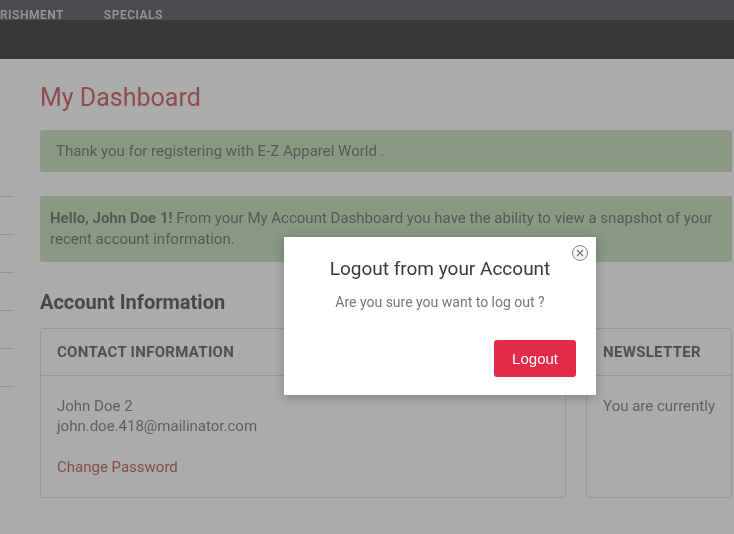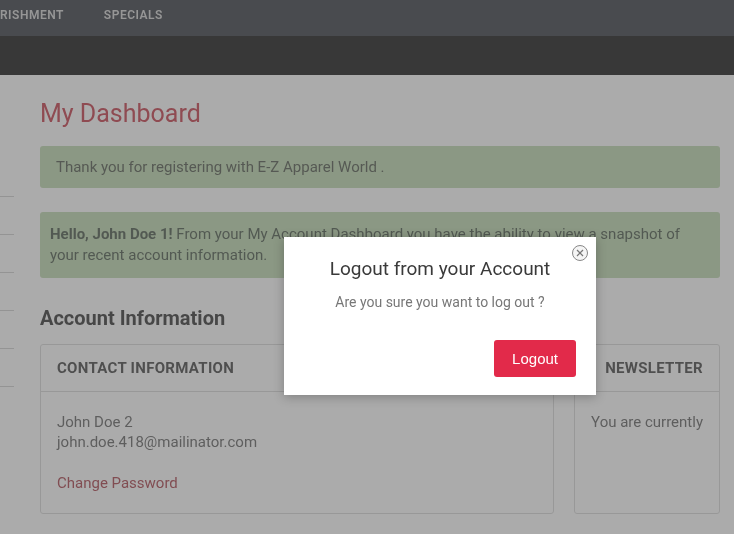--- a/index.html
+++ b/index.html
@@ -6,38 +6,38 @@
 body {
   font-family: -apple-system, BlinkMacSystemFont, "Segoe UI", Roboto, "Helvetica Neue", Arial, sans-serif;
   background: #fff;
   width: 734px;
   height: 534px;
   overflow: hidden;
   position: relative;
 }
 .topnav {
   background: #262a33;
-  height: 36px;
+  height: 20px;
   display: flex;
   align-items: flex-start;
   gap: 40px;
   padding: 0 0 16px 0;
   color: #d0d0d0;
   font-size: 12px;
   font-weight: 600;
   letter-spacing: 0.5px;
 }
 .topnav span { padding-top: 8px; }
 .blackbar {
   background: #000;
   height: 39px;
   margin-top: 0;
 }
 .main {
-  padding: 24px 14px 0 40px;
+  padding: 24px 2px 0 40px;
 }
 .page-title {
   color: #c02b3a;
   font-size: 25px;
   font-weight: 400;
   margin-bottom: 18px;
 }
 .alert {
   background: #b8d4a8;
   border-radius: 3px;
@@ -92,21 +92,21 @@
   line-height: 1.35;
 }
 .change-pass { color: #a22f3a; display: inline-block; margin-top: 20px; }
 .card2 {
   border: 1px solid #d6d6d6;
   border-radius: 3px;
   width: 160px;
   min-height: 170px;
   margin-left: 0;
 }
-.card2 .card-header { padding: 14px 16px; justify-content: flex-end; }
+.card2 .card-header { padding: 14px 16px; }
 .card2 .card-body { padding: 20px 16px; white-space: nowrap; }
 .sidecuts {
   position: absolute;
   left: 0;
   top: 196px;
   width: 14px;
 }
 .sidecut {
   height: 1px;
   background: #ccc;

